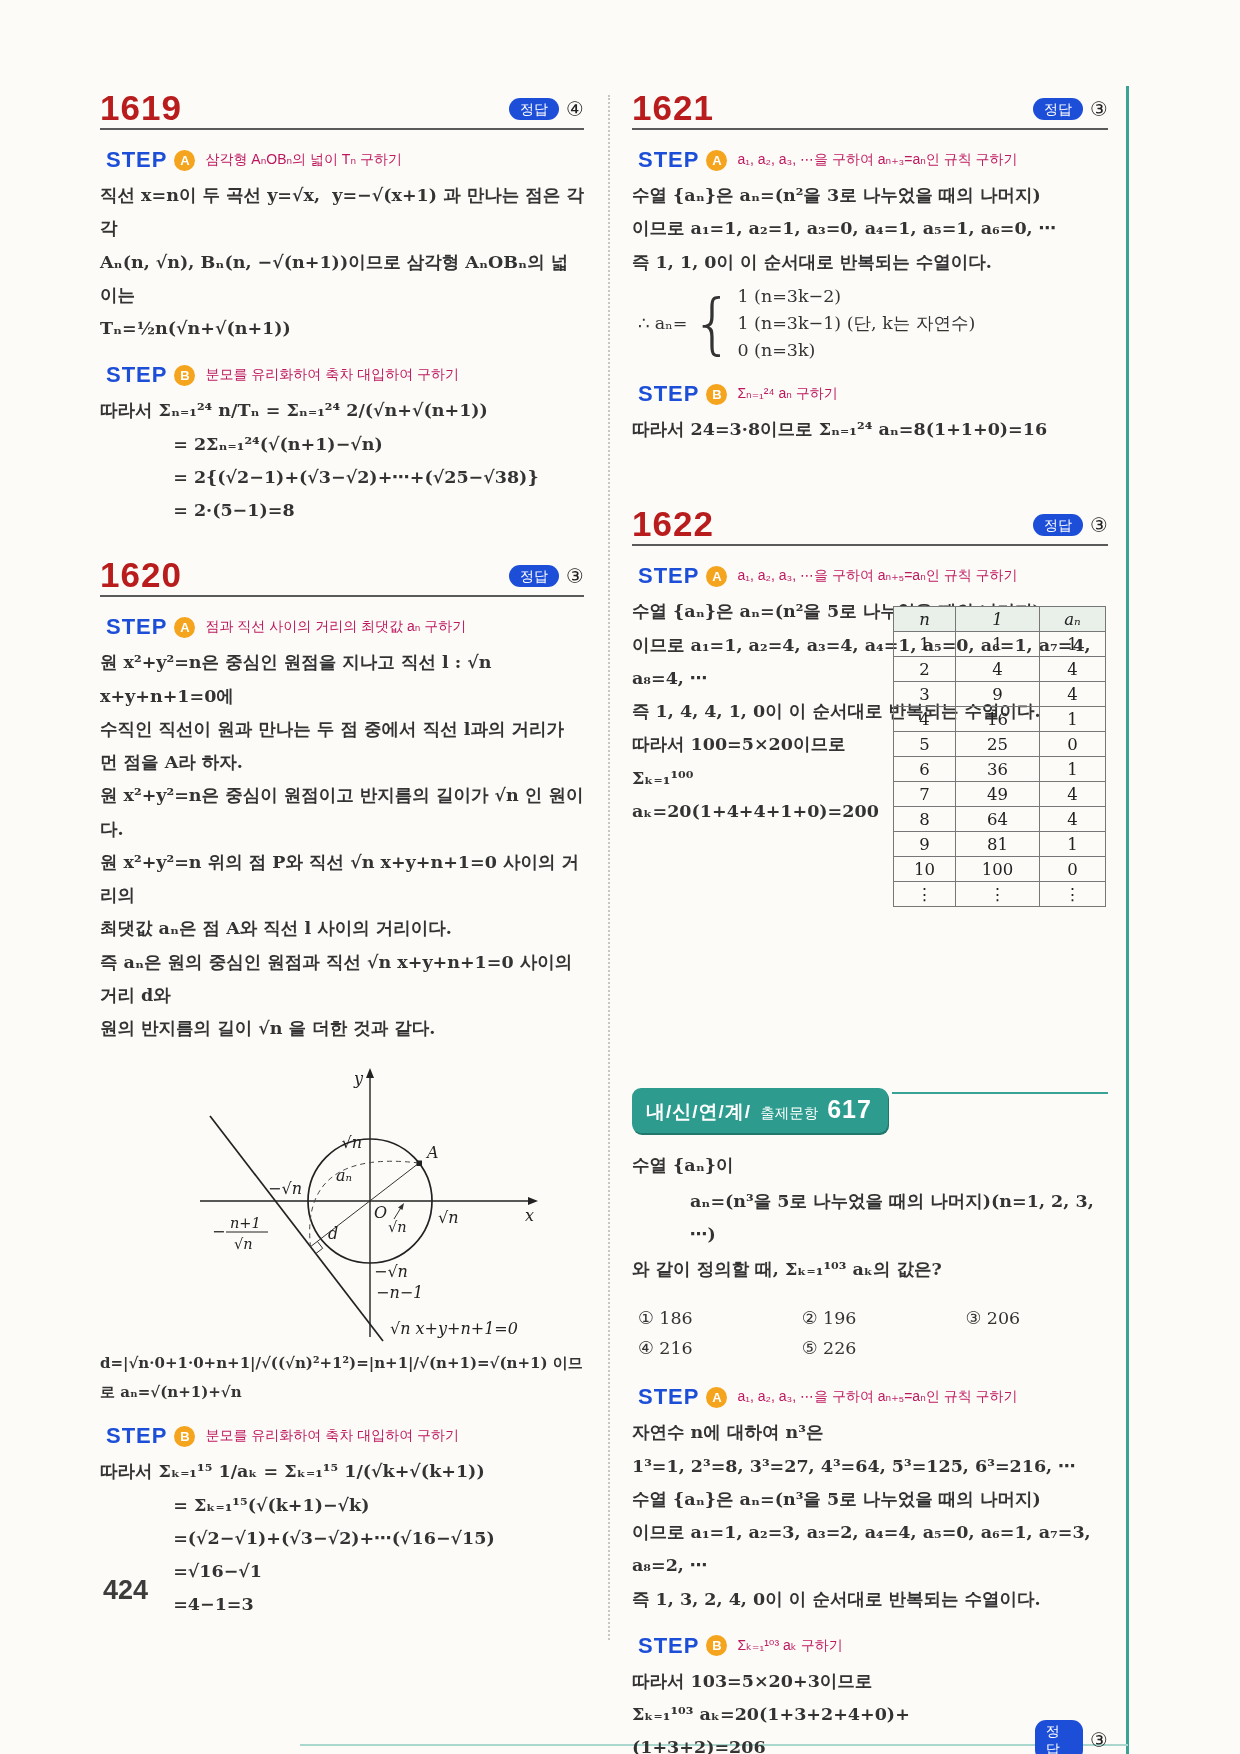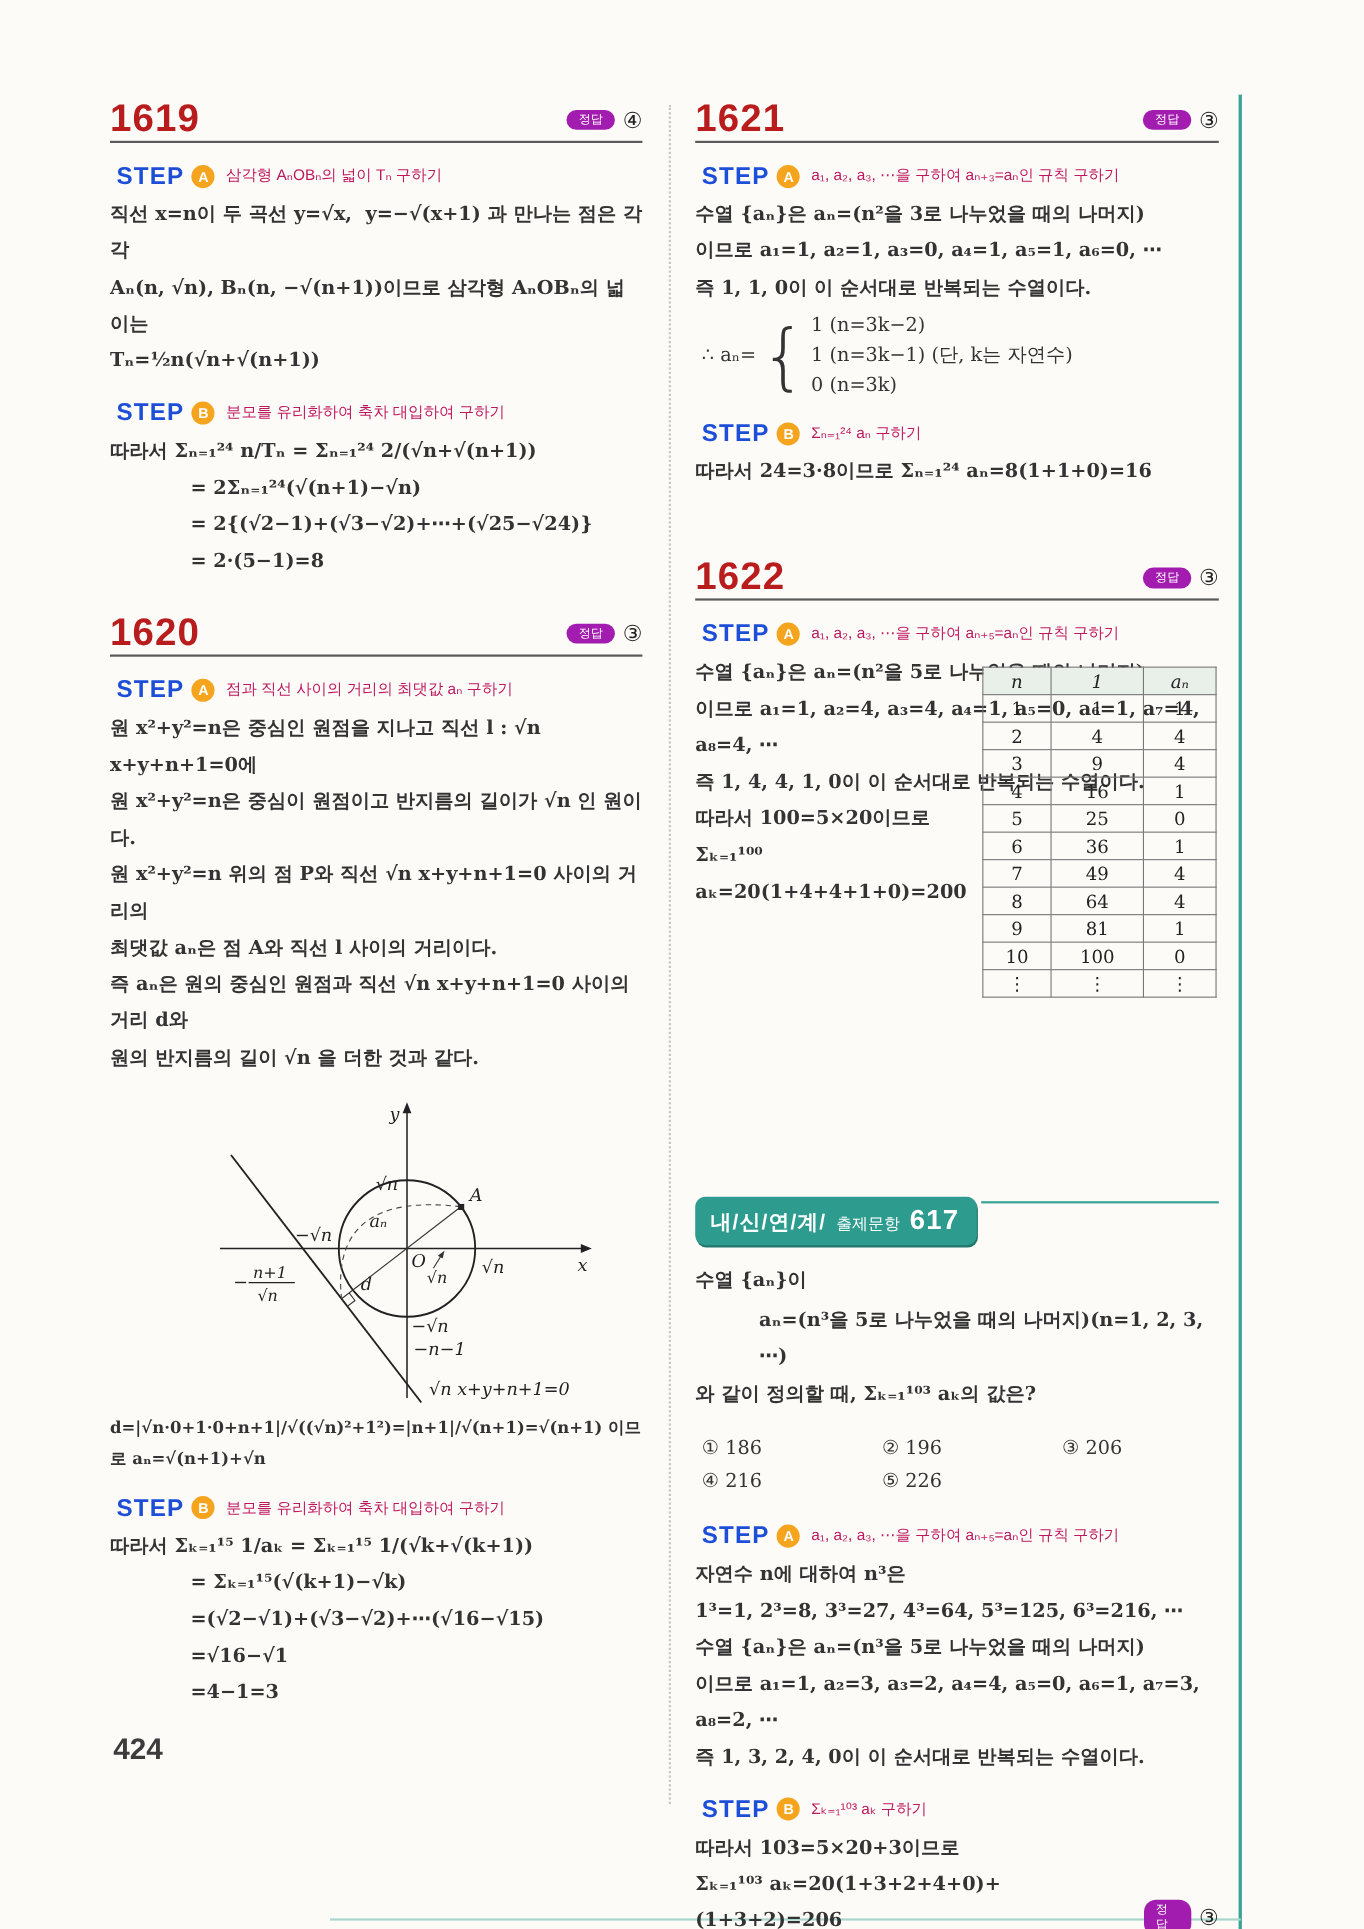--- a/index.html
+++ b/index.html
@@ -11,21 +11,21 @@
   .divider{position:absolute;left:608px;top:95px;height:1545px;border-left:2px dotted #c6c6c6;}
   .teal-edge{position:absolute;left:1126px;top:86px;width:3px;height:1668px;background:#3aa395;}
   .footer-rule{position:absolute;left:300px;top:1744px;width:828px;height:2px;background:#a9d6cd;}
   .page-number{position:absolute;left:103px;top:1575px;font-size:27px;font-weight:bold;color:#3c3c3c;}
 
   .prob-head{display:flex;align-items:flex-end;justify-content:space-between;
              border-bottom:2px solid #5a5a5a;padding-bottom:3px;}
   .prob-num{font-size:35px;font-weight:800;color:#b91c1c;letter-spacing:1px;line-height:1;
             font-family:"Liberation Sans",sans-serif;}
   .answer-badge{display:flex;align-items:center;gap:7px;margin-bottom:4px;}
-  .answer-pill{background:#a21caf;color:#fff;font-size:11px;border-radius:11px;padding:2px 11px;line-height:1.3;}
+  .answer-pill{background:#1d4ed8;color:#fff;font-size:14px;border-radius:11px;padding:2px 11px;line-height:1.3;}
   .answer-num{font-size:20px;color:#222;font-family:"DejaVu Sans",sans-serif;}
 
   .step-row{display:flex;align-items:center;gap:7px;margin:17px 0 6px 6px;}
   .step-word{color:#1d4ed8;font-weight:bold;font-size:22px;letter-spacing:1px;}
   .step-badge{width:21px;height:21px;border-radius:50%;background:#f5a41e;color:#fff;font-weight:bold;
               font-size:13px;display:flex;align-items:center;justify-content:center;}
   .step-title{font-weight:normal;font-size:14px;color:#be185d;margin-left:3px;
               font-family:"Liberation Sans","DejaVu Sans",sans-serif;}
 
   .sol .line{font-size:17.5px;line-height:1.9;white-space:pre-wrap;color:#333;
@@ -98,41 +98,42 @@
         </div>
       <div class="step-row">
         <span class="step-word">STEP</span>
         <span class="step-badge">B</span>
         <span class="step-title">분모를 유리화하여 축차 대입하여 구하기</span>
       </div>
       <div class="sol">
 
       <div class="line">따라서 Σₙ₌₁²⁴ n/Tₙ = Σₙ₌₁²⁴ 2/(√n+√(n+1))</div>
           <div class="line">            = 2Σₙ₌₁²⁴(√(n+1)−√n)</div>
-          <div class="line">            = 2{(√2−1)+(√3−√2)+⋯+(√25−√24)}</div>
+          <div class="line">            = 2{(√2−1)+(√3−√2)+⋯+(√25−√38)}</div>
           <div class="line">            = 2·(5−1)=8</div>
         </div>
     </section>
 
     <section style="margin-top:30px;">
       <div class="prob-head">
         <span class="prob-num">1620</span>
         <span class="answer-badge">
           <span class="answer-pill">정답</span>
           <span class="answer-num">③</span>
         </span>
       </div>
       <div class="step-row">
         <span class="step-word">STEP</span>
         <span class="step-badge">A</span>
         <span class="step-title">점과 직선 사이의 거리의 최댓값 aₙ 구하기</span>
       </div>
       <div class="sol">
 
       <div class="line">원 x²+y²=n은 중심인 원점을 지나고 직선 l : √n x+y+n+1=0에</div>
+          <div class="line">수직인 직선이 원과 만나는 두 점 중에서 직선 l과의 거리가 먼 점을 A라 하자.</div>
           <div class="line">원 x²+y²=n은 중심이 원점이고 반지름의 길이가 √n 인 원이다.</div>
           <div class="line">원 x²+y²=n 위의 점 P와 직선 √n x+y+n+1=0 사이의 거리의</div>
           <div class="line">최댓값 aₙ은 점 A와 직선 l 사이의 거리이다.</div>
           <div class="line">즉 aₙ은 원의 중심인 원점과 직선 √n x+y+n+1=0 사이의 거리 d와</div>
           <div class="line">원의 반지름의 길이 √n 을 더한 것과 같다.</div>
         </div>
 
       <div class="figure-wrap">
         <svg width="420" height="292" viewBox="0 0 420 292">
 

